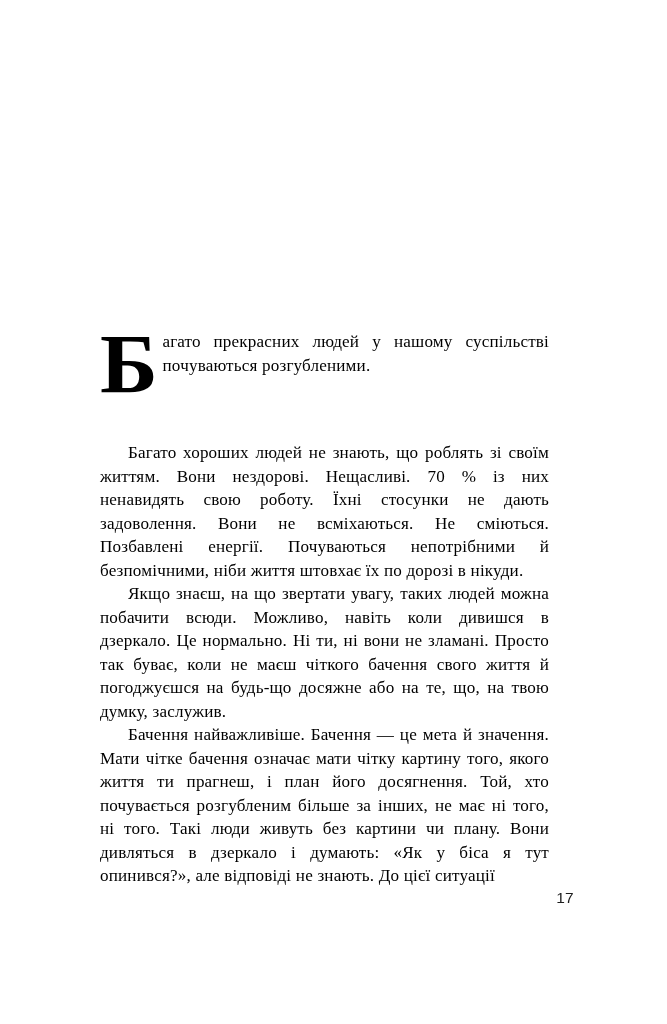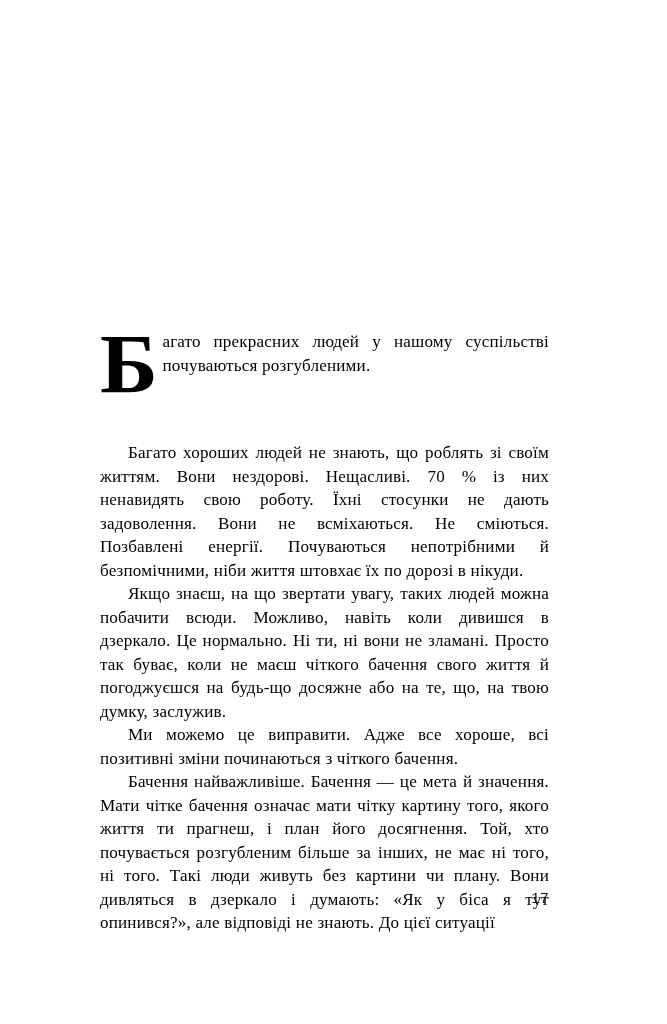--- a/index.html
+++ b/index.html
@@ -85,36 +85,36 @@
     position: absolute;
     left: 0;
     top: 888px;
     width: 549px;
     text-align: right;
     font-family: "Liberation Sans", "DejaVu Sans", sans-serif;
     font-size: 15.5px;
     line-height: 20px;
     color: #1c1c1c;
     letter-spacing: 0.02em;
+    padding-left: 25px;
   }
 </style>
 </head>
 <body>
 
 <div class="page">
 
   <div class="text-block">
 
     <p class="para para-opening"><span class="dropcap">Б</span><span class="lead-in">агато</span><span> прекрасних людей у нашому суспільстві почуваються розгубленими.</span></p>
 
     <p class="para para-after-opening">Багато хороших людей не знають, що роблять зі своїм життям. Вони нездорові. Нещасливі. 70 % із них ненавидять свою роботу. Їхні стосунки не дають задоволення. Вони не всміхаються. Не сміються. Позбавлені енергії. Почуваються непотрібними й безпомічними, ніби життя штовхає їх по дорозі в нікуди.</p>
 
     <p class="para">Якщо знаєш, на що звертати увагу, таких людей можна побачити всюди. Можливо, навіть коли дивишся в дзеркало. Це нормально. Ні ти, ні вони не зламані. Просто так буває, коли не маєш чіткого бачення свого життя й погоджуєшся на будь-що досяжне або на те, що, на твою думку, заслужив.</p>
 
-    <p class="para">Ми можемо це виправити. Адже все хороше, всі позитивні зміни починаються з чіткого бачення.</p>
 
     <p class="para">Бачення найважливіше. Бачення — це мета й значення. Мати чітке бачення означає мати чітку картину того, якого життя ти прагнеш, і план його досягнення. Той, хто почувається розгубленим більше за інших, не має ні того, ні того. Такі люди живуть без картини чи плану. Вони дивляться в дзеркало і думають: «Як у біса я тут опинився?», але відповіді не знають. До цієї ситуації</p>
 
   </div>
 
   <div class="folio">17</div>
 
 </div>
 
 </body></html>

